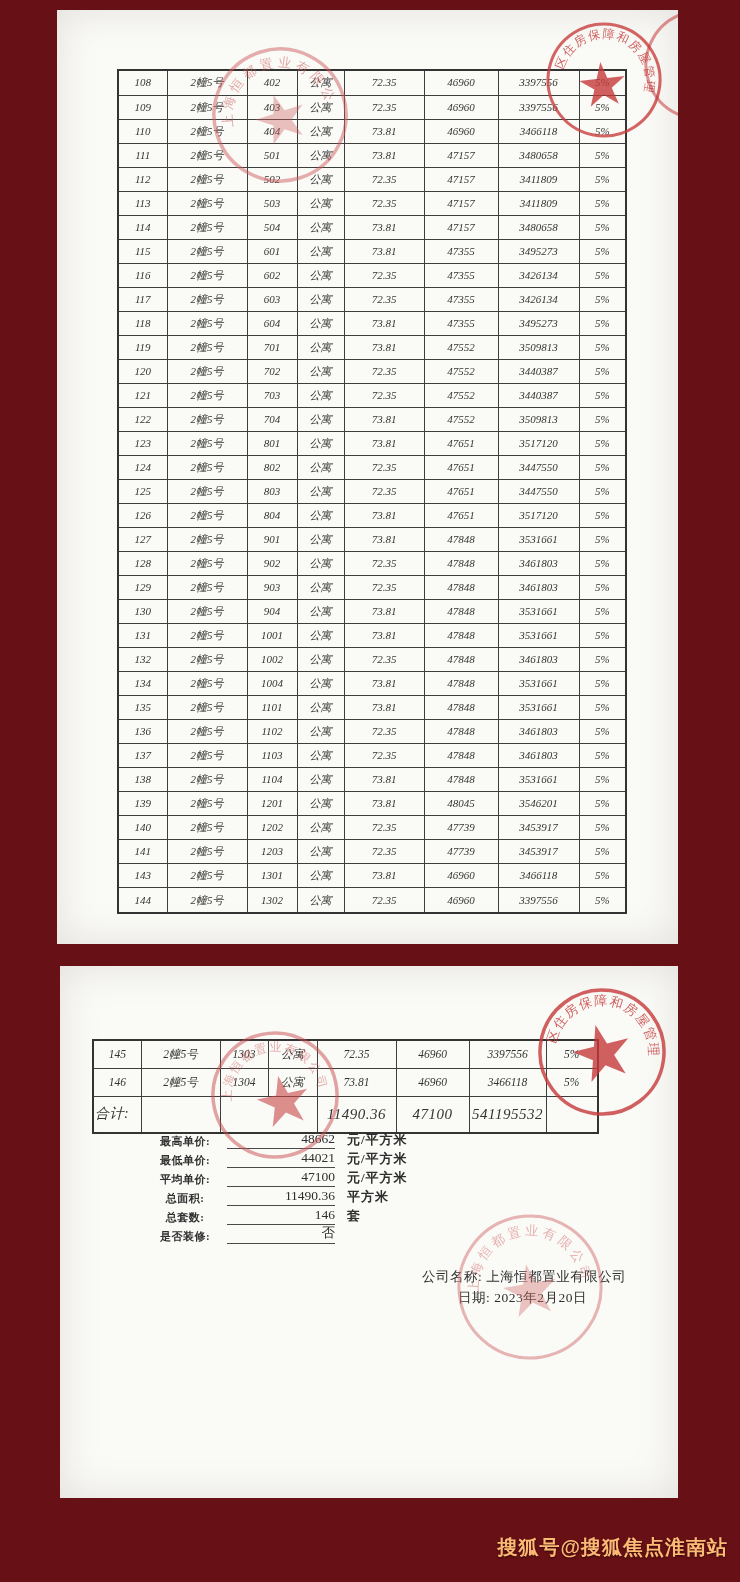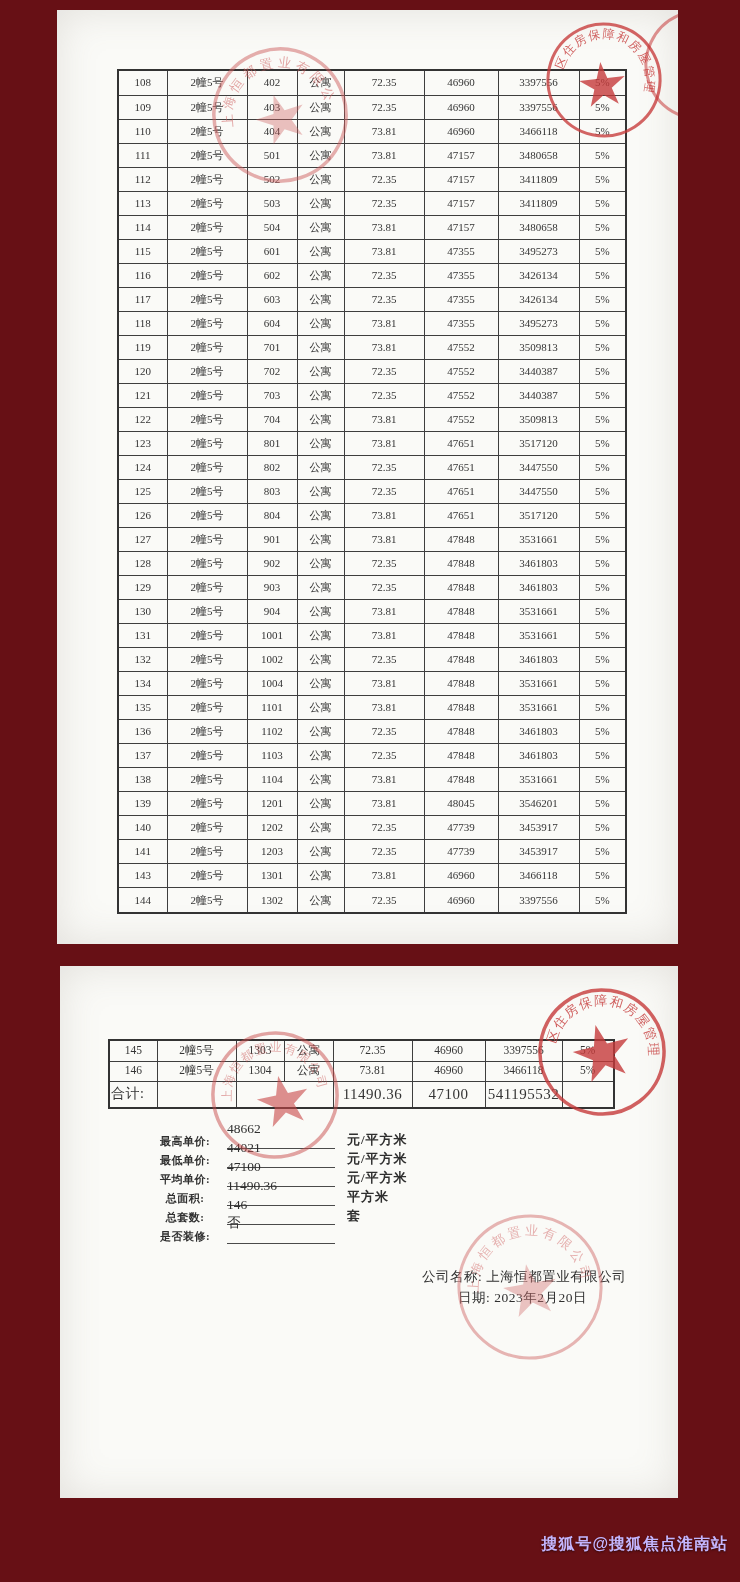--- a/index.html
+++ b/index.html
@@ -13,50 +13,51 @@
     position:absolute;background:#fafaf7;
     box-shadow:inset 0 0 40px rgba(120,110,100,0.18);
     overflow:hidden;
   }
   #page1{left:57px;top:10px;width:621px;height:934px;}
   #page2{left:60px;top:966px;width:618px;height:532px;}
 
   table.price{
     position:absolute;border-collapse:collapse;table-layout:fixed;
     color:#343434;
+    font-style:italic;
   }
   table.price td{
     border:1px solid #3e3e3e;
     text-align:center;vertical-align:middle;
     font-size:11px;line-height:1;
     overflow:hidden;white-space:nowrap;
     padding:0;
   }
   #table1{left:60px;top:59px;width:508px;height:845px;border:2px solid #333;}
-  #table2{left:48px;top:73px;width:505px;height:70px;border:2px solid #333;}
+  #table2{left:32px;top:73px;width:505px;height:95px;border:2px solid #333;}
   #table2 td{font-size:11.5px;}
   #table2 tr.total-row td{font-size:15px;letter-spacing:0.5px;}
   #table2 tr.total-row td:first-child{text-align:left;padding-left:1px;font-size:14px;}
 
   .summary{position:absolute;left:83px;top:164px;}
   .sumrow{display:flex;align-items:flex-end;height:19px;color:#2f2f2f;}
   .sumlabel{width:84px;font-size:11px;font-weight:600;letter-spacing:0.5px;text-align:center;}
   .sumval{
-    width:108px;text-align:left;font-size:13.5px;
-    border-bottom:1.5px solid #4a4a4a;padding-bottom:11px;
+    width:108px;text-align:right;font-size:13.5px;
+    border-bottom:1.5px solid #4a4a4a;padding-bottom:1px;
   }
   .sumunit{font-size:13px;font-weight:600;margin-left:12px;letter-spacing:1px;}
 
   .company{position:absolute;left:362px;top:300px;color:#2f2f2f;font-size:13.5px;line-height:21px;letter-spacing:0.5px;}
   .company .date-line{padding-left:36px;}
 
   .watermark{
     position:absolute;right:12px;top:1534px;
     font-family:"Liberation Sans","DejaVu Sans",sans-serif;
-    font-weight:bold;font-size:16px;color:#c4b5fd;
+    font-weight:bold;font-size:20px;color:#fdba74;
     letter-spacing:1px;text-shadow:0 1px 2px rgba(0,0,0,0.55);
   }
 
   svg.stamplayer{position:absolute;left:0;top:0;pointer-events:none;}
   .stamp-ring{fill:none;}
   .stamp-text{font-family:"Liberation Serif","DejaVu Serif",serif;}
 </style>
 </head>
 <body>
 

